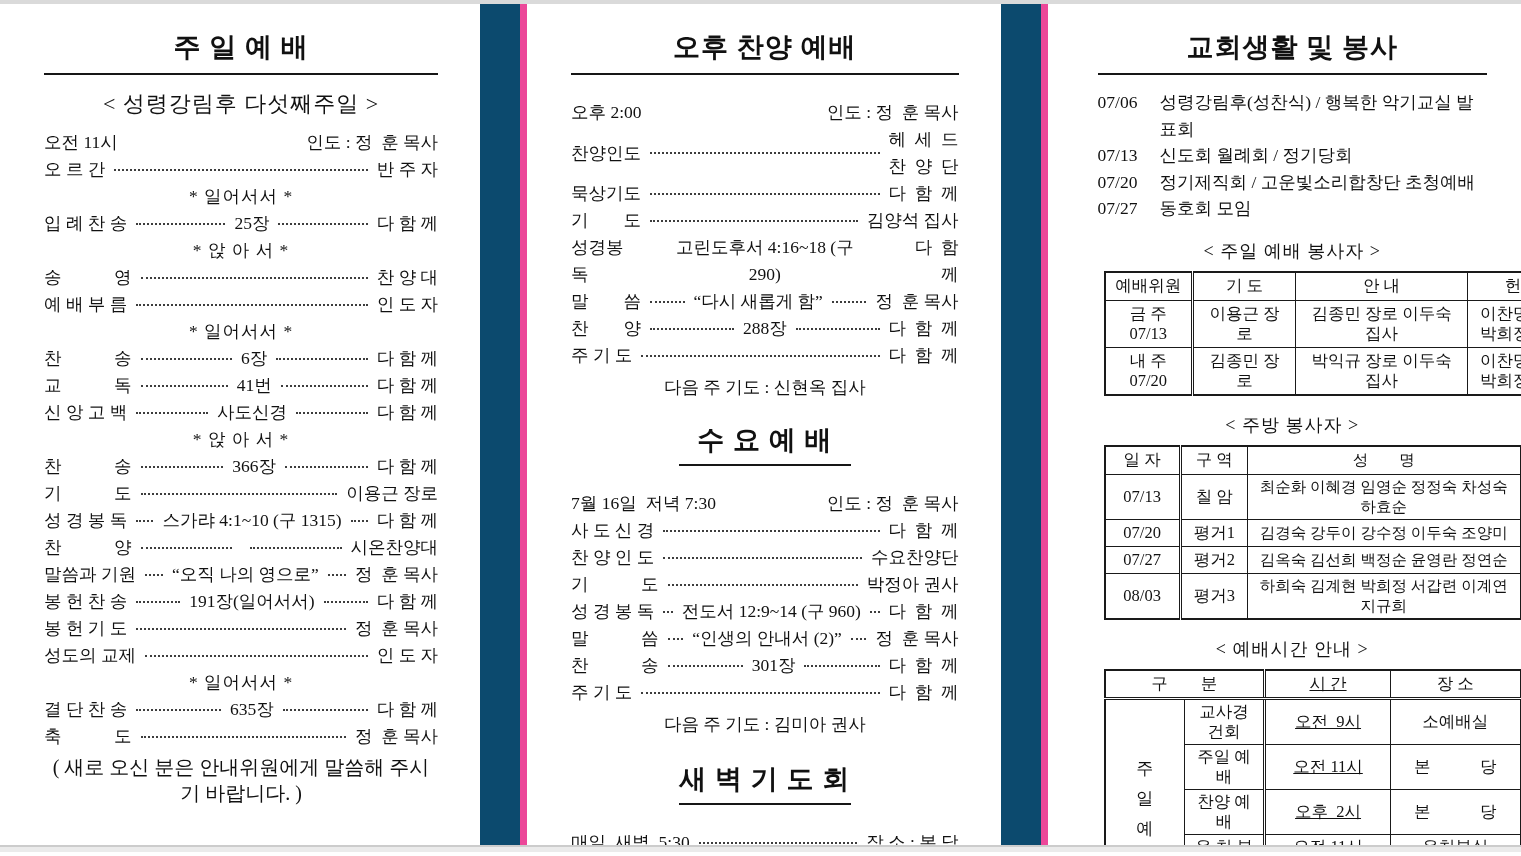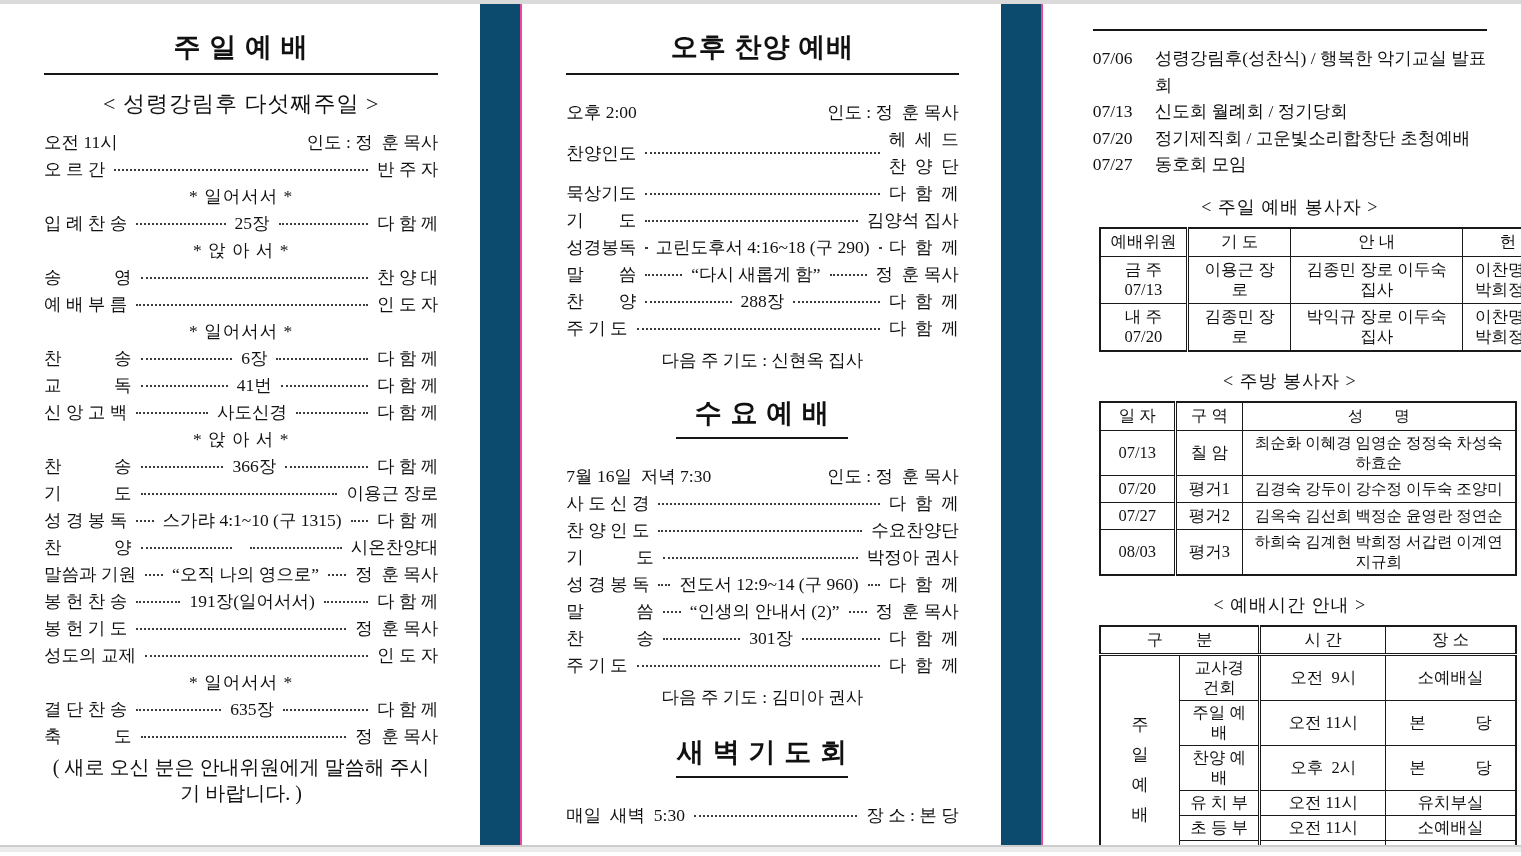--- a/index.html
+++ b/index.html
@@ -6,21 +6,21 @@
   html,body { margin:0; padding:0; }
   body {
     width:1521px; height:856px; overflow:hidden;
     background:#ffffff;
     font-family:"Liberation Serif","DejaVu Serif",serif;
     color:#111;
   }
   .sheet-row { display:flex; height:845px; border-top:4px solid #dadada; background:#0c4a6e; }
   .bottom-strip { height:7px; background:#ebebeb; border-top:2px solid #cccccc; }
   .page { width:507px; height:100%; background:#fff; overflow:hidden; }
-  .page + .page { border-left:2px solid #ec4899;margin-left:40px; }
+  .page + .page { border-left:7px solid #ec4899;margin-left:40px; }
   .page-inner { padding:16px 42px 0 44px; }
 
   h1.sec-title {
     margin:10px 0 0; text-align:center;
     font-size:27px; font-weight:bold; letter-spacing:1px;
     line-height:34px;
   }
   .rule-full { border:none; border-top:2px solid #161616; margin:9px 0 0; }
   .rule-short { border:none; border-top:2px solid #161616; width:172px; margin:7px auto 0; }
   .subtitle { text-align:center; font-size:22px; margin-top:14px; letter-spacing:1px; }
@@ -68,21 +68,21 @@
   .tB td { height:27px; }
   .tB .c0 { width:72px; border-right:3px double #1a1a1a; }
   .tB .c1 { width:64px; }
   .tB .c2 { width:260px; font-size:15.5px; }
 
   
   .tC th { height:28px; border-bottom:3px double #1a1a1a; }
   .tC td { height:25px; }
   .tC .g0 { width:46px; }
   .tC .g1 { width:116px; }
-  .tC .c1 { width:126px; border-left:3px double #1a1a1a; }
+  .tC .c1 { width:126px; border-left:3px double #1a1a1a;text-decoration:underline; }
   .tC .c2 { width:130px; }
   .tC .vgroup { white-space:pre-line; line-height:30px; font-size:17px; }
 </style>
 </head>
 <body>
 
 <div class="sheet-row">
 
   <div class="page">
     <div class="page-inner">
@@ -155,20 +155,21 @@
       <hr class="rule-short">
       <div class="gap-lg"></div>
       <div class="rows">
           <div class="wrow"><span class="wlabel">매일  새벽  5:30</span><span class="dots"></span><span class="wright">장 소 : 본 당</span></div>
         </div>
     </div>
   </div>
 
   <div class="page">
     <div class="page-inner" style="padding-left:50px; padding-right:34px;">
+      <h1 class="sec-title">교회생활 및 봉사</h1>
       <hr class="rule-full">
 
       <div class="events">
           <div class="event-row">
             <span class="event-date">07/06</span>
             <span class="event-text">성령강림후(성찬식) / 행복한 악기교실 발표회</span>
           </div>
           <div class="event-row">
             <span class="event-date">07/13</span>
             <span class="event-text">신도회 월례회 / 정기당회</span>

